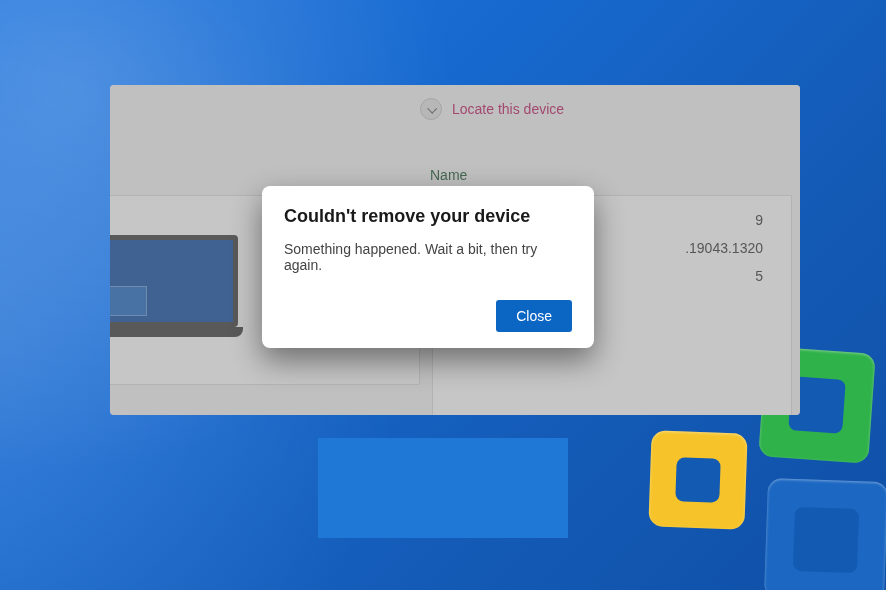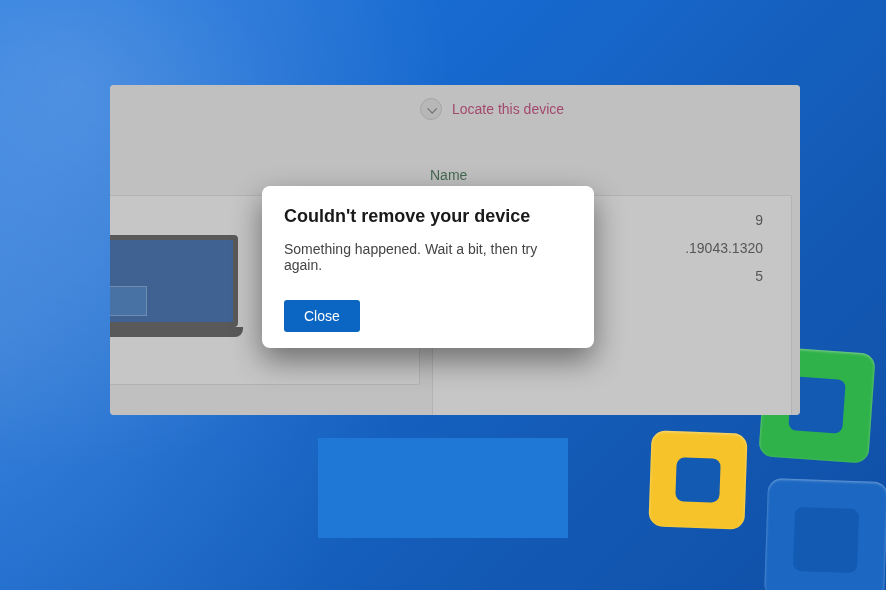--- a/index.html
+++ b/index.html
@@ -64,21 +64,21 @@
     
     .dialog {
       position: absolute; left: 262px; top: 186px; width: 332px; height: 162px;
       background: #fff; border-radius: 8px;
       box-shadow: 0 12px 30px rgba(0,0,0,0.45);
       padding: 20px 22px 16px;
       display: flex; flex-direction: column;
     }
     .dialog-title { font-size: 18px; font-weight: 600; color: #1a1a1a; }
     .dialog-message { font-size: 14px; color: #444; margin-top: 14px; }
-    .dialog-actions { margin-top: auto; display: flex; }
+    .dialog-actions { margin-top: auto; display: flex; justify-content: flex-end; }
     .close-btn {
       background: #0a66c2; color: #fff; border: none;
       font-size: 14px; padding: 8px 20px; border-radius: 3px; cursor: pointer;
     }
   </style>
 </head>
 <body>
 
 <div class="logo">
   <div class="sq red"></div>

